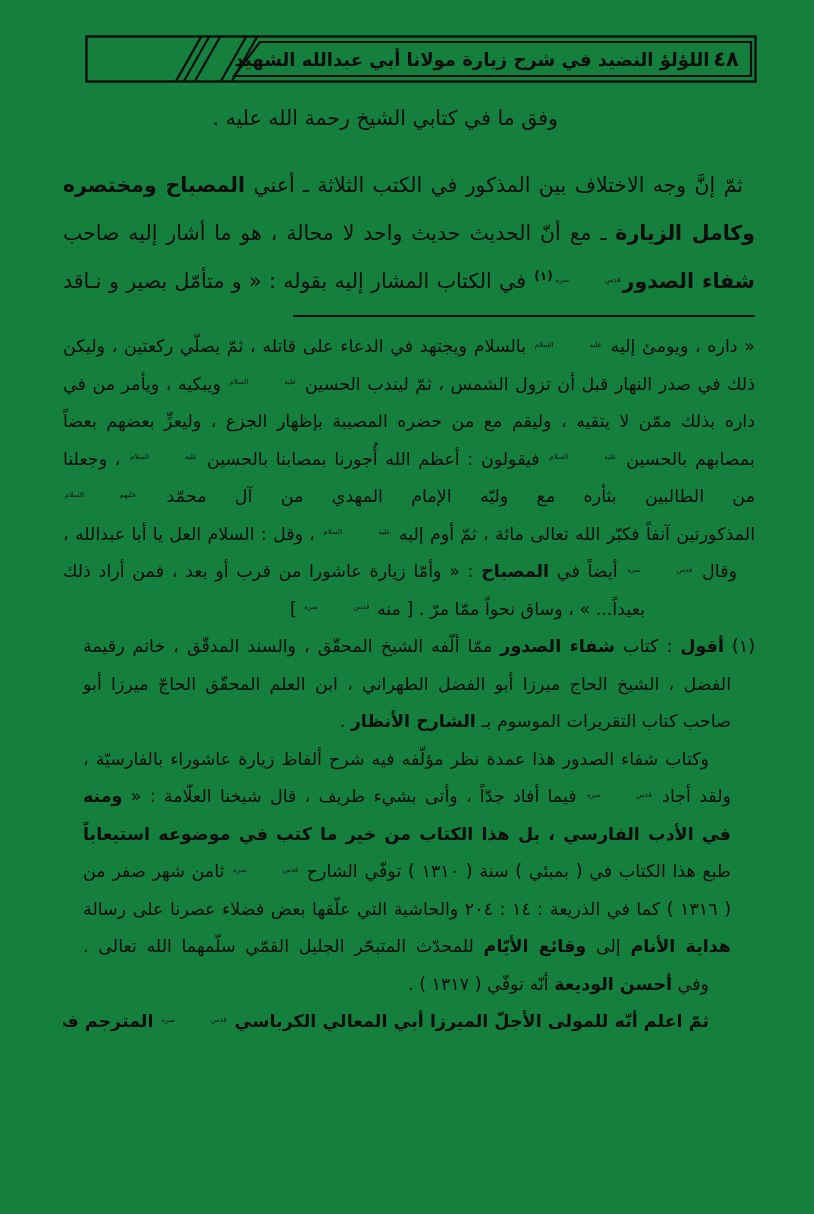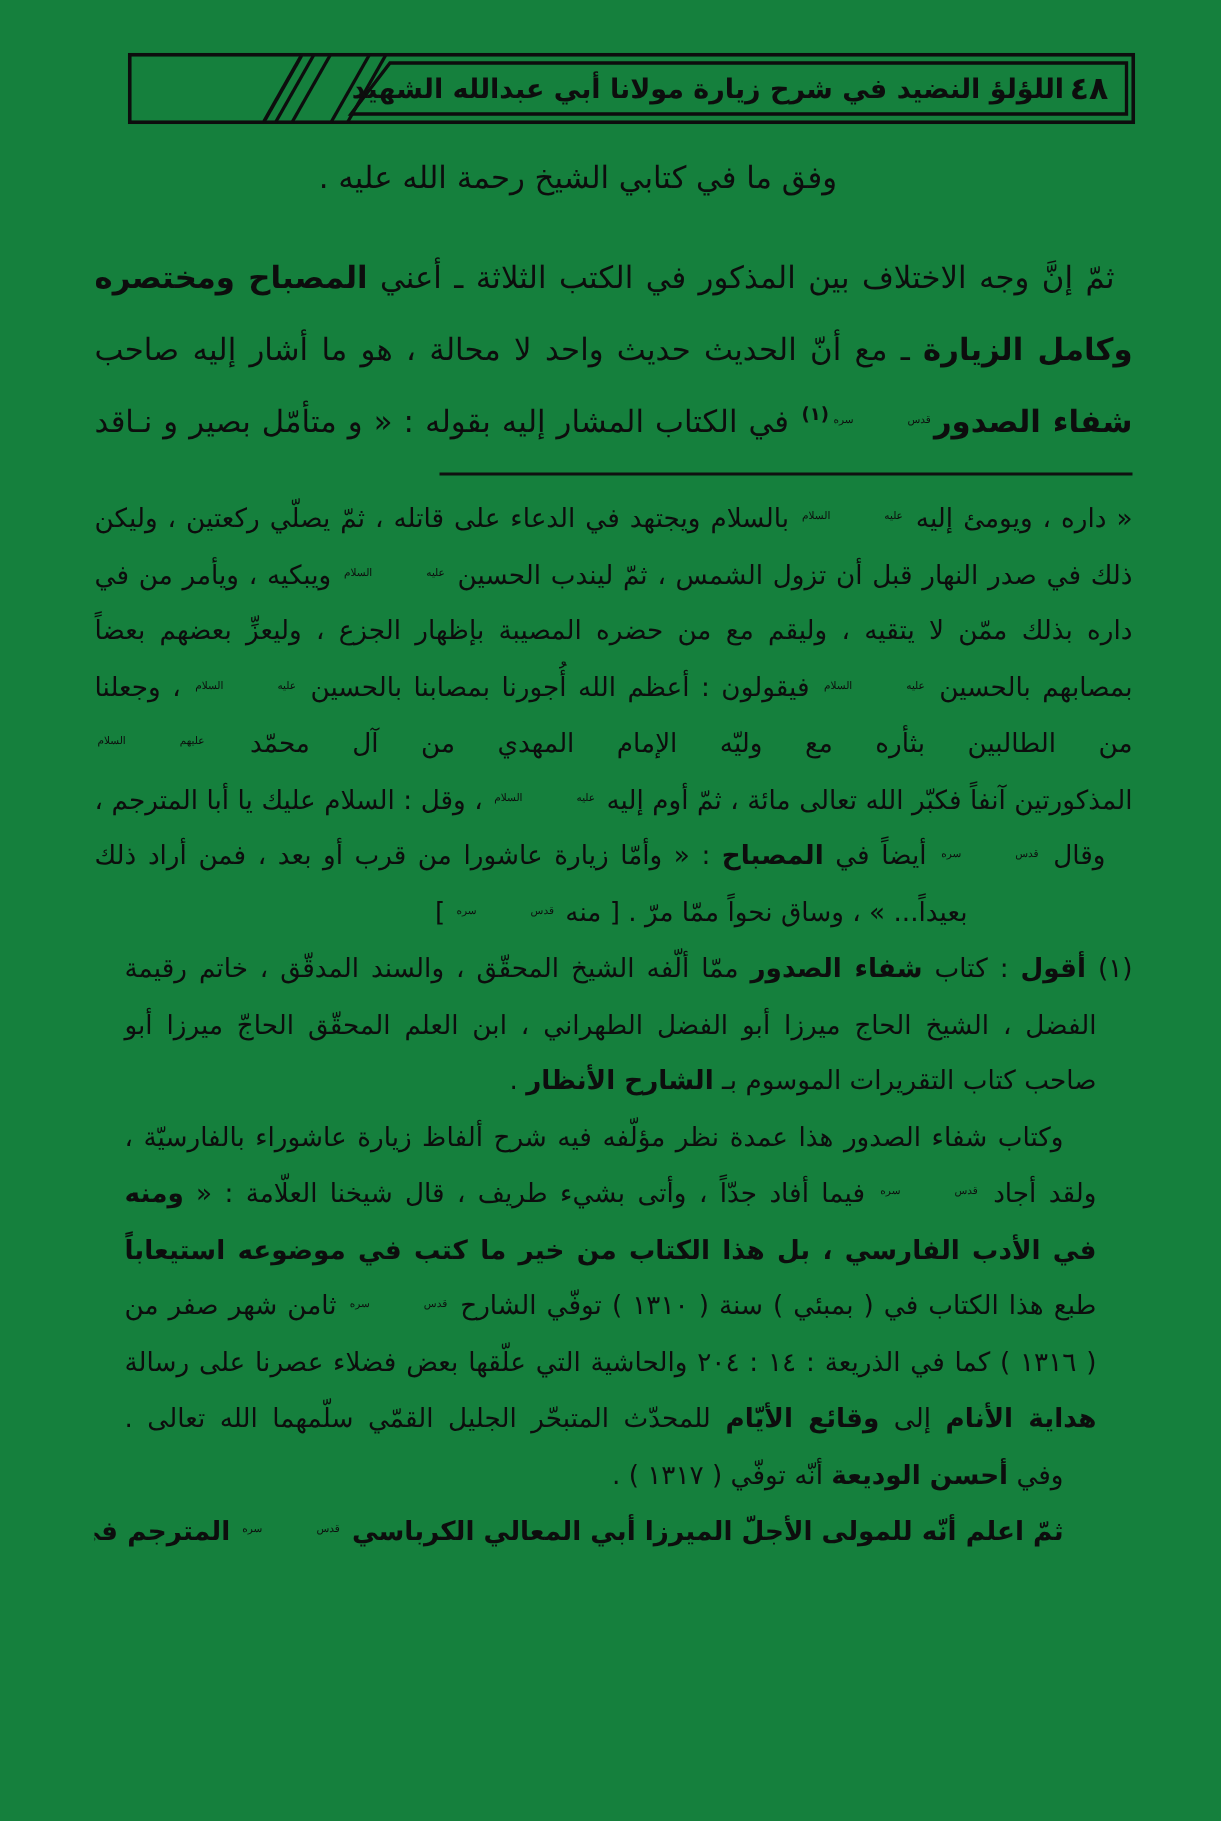--- a/index.html
+++ b/index.html
@@ -96,21 +96,21 @@
           <span>عليه</span>
           <span>السلام</span>
         </span><span> ، وجعلنا وإيّاكم</span></div>
       <div class="line just"><span>من الطالبين بثأره مع وليّه الإمام المهدي من آل محمّد </span><span class="hon">
           <span>عليهم</span>
           <span>السلام</span>
         </span></div>
       <div class="line just"><span>المذكورتين آنفاً فكبّر الله تعالى مائة ، ثمّ أوم إليه </span><span class="hon">
           <span>عليه</span>
           <span>السلام</span>
-        </span><span> ، وقل : السلام عليك يا أبا المترجم ،</span></div>
+        </span><span> ، وقل : السلام العل يا أبا عبدالله ،</span></div>
       <div class="line just" style="padding-right: 18px;"><span>وقال </span><span class="hon">
           <span>قدس</span>
           <span>سره</span>
         </span><span> أيضاً في </span><span class="b">المصباح</span><span> : « وأمّا زيارة عاشورا من قرب أو بعد ، فمن أراد ذلك وكان</span></div>
       <div class="line " style="padding-right: 110px;"><span>بعيداً... » ، وساق نحواً ممّا مرّ . [ منه </span><span class="hon">
           <span>قدس</span>
           <span>سره</span>
         </span><span> ]</span></div>
       <div class="line just" style="padding-left: 20px;"><span>(١) </span><span class="b">أقول</span><span> : كتاب </span><span class="b">شفاء الصدور</span><span> ممّا ألّفه الشيخ المحقّق ، والسند المدقّق ، خاتم رقيمة</span></div>
       <div class="line just" style="padding-right: 24px; padding-left: 20px;"><span>الفضل ، الشيخ الحاج ميرزا أبو الفضل الطهراني ، ابن العلم المحقّق الحاجّ ميرزا أبو القاسم</span></div>

